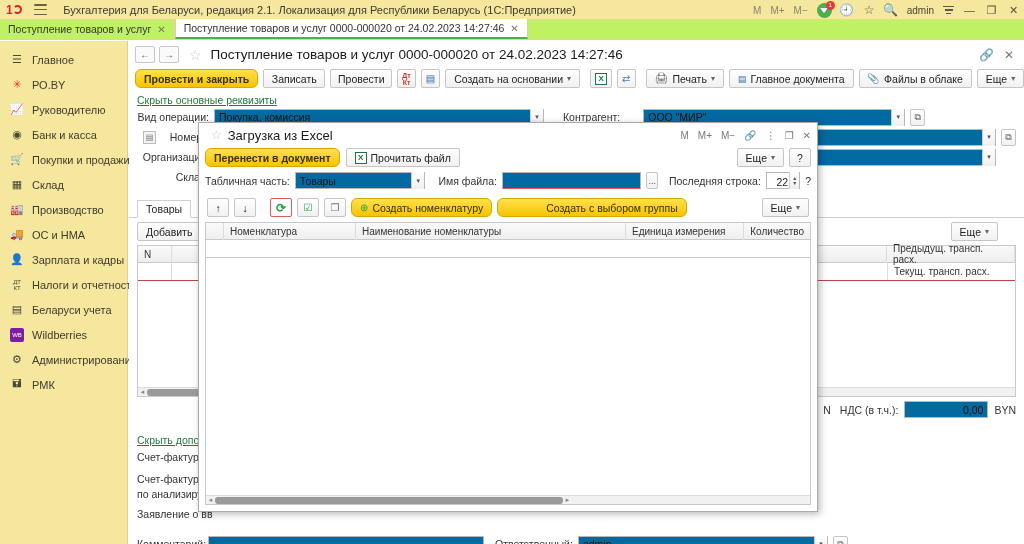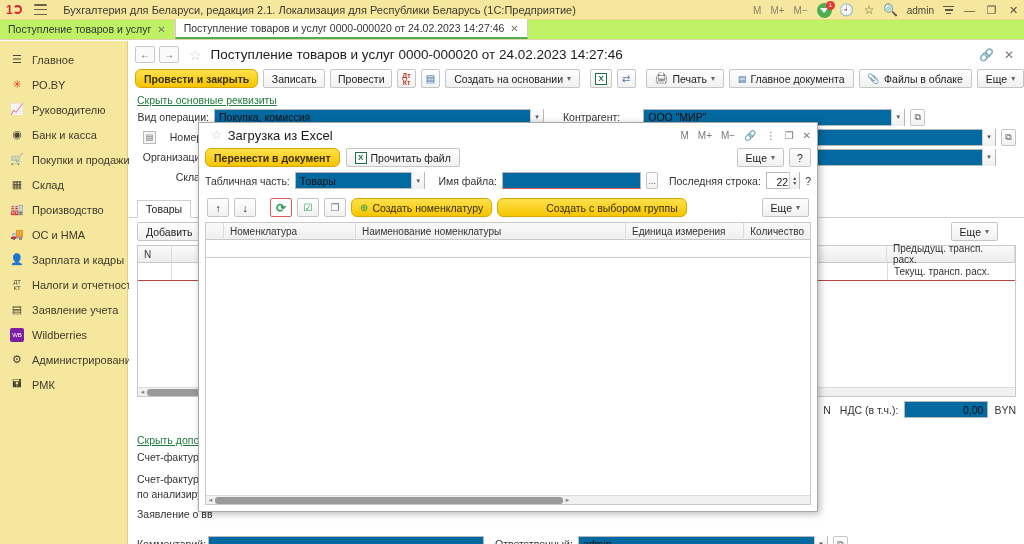--- a/index.html
+++ b/index.html
@@ -311,21 +311,21 @@
     <div class="side-item">
       <span class="side-ico">👤</span>
       <span>Зарплата и кадры</span>
     </div>
     <div class="side-item">
       <span class="side-ico" style="font-size:6px;line-height:6px;text-align:center;">ДТ<br>КТ</span>
       <span>Налоги и отчетность</span>
     </div>
     <div class="side-item">
       <span class="side-ico">▤</span>
-      <span>Заявление учета</span>
+      <span>Беларуси учета</span>
     </div>
     <div class="side-item">
       <span class="side-ico wb">WB</span>
       <span>Wildberries</span>
     </div>
     <div class="side-item">
       <span class="side-ico">⚙</span>
       <span>Администрирование</span>
     </div>
     <div class="side-item">

